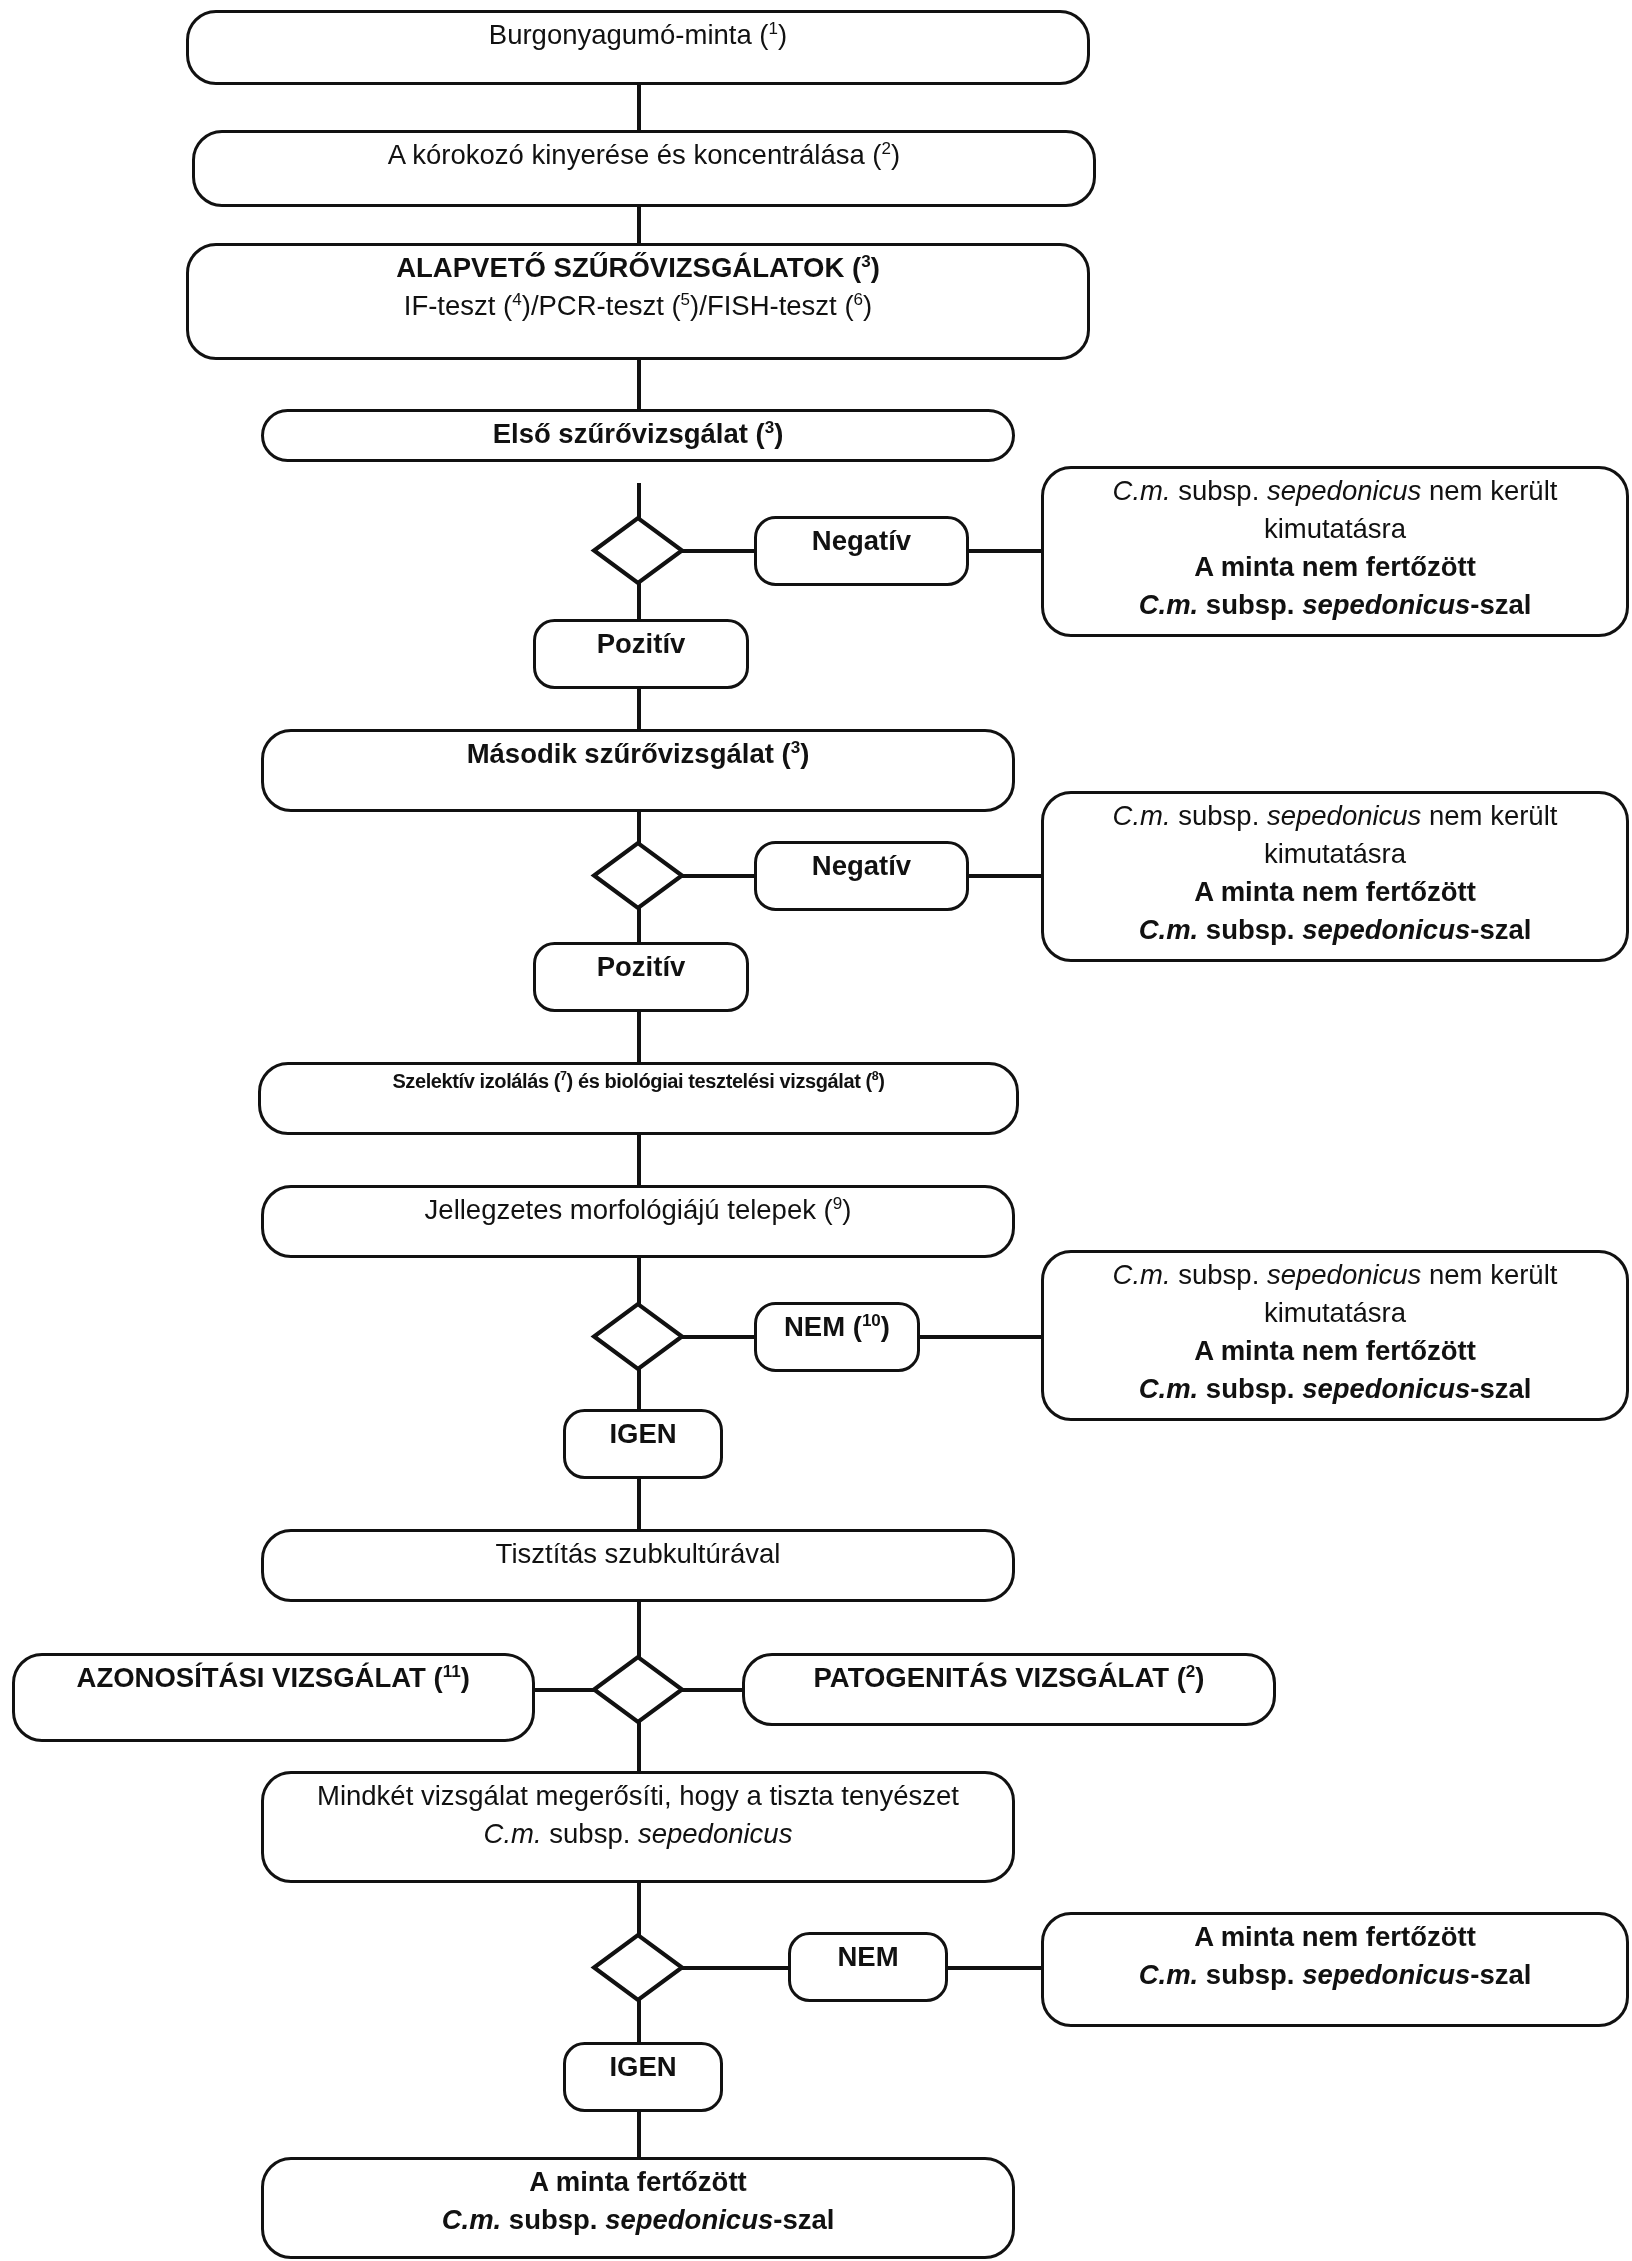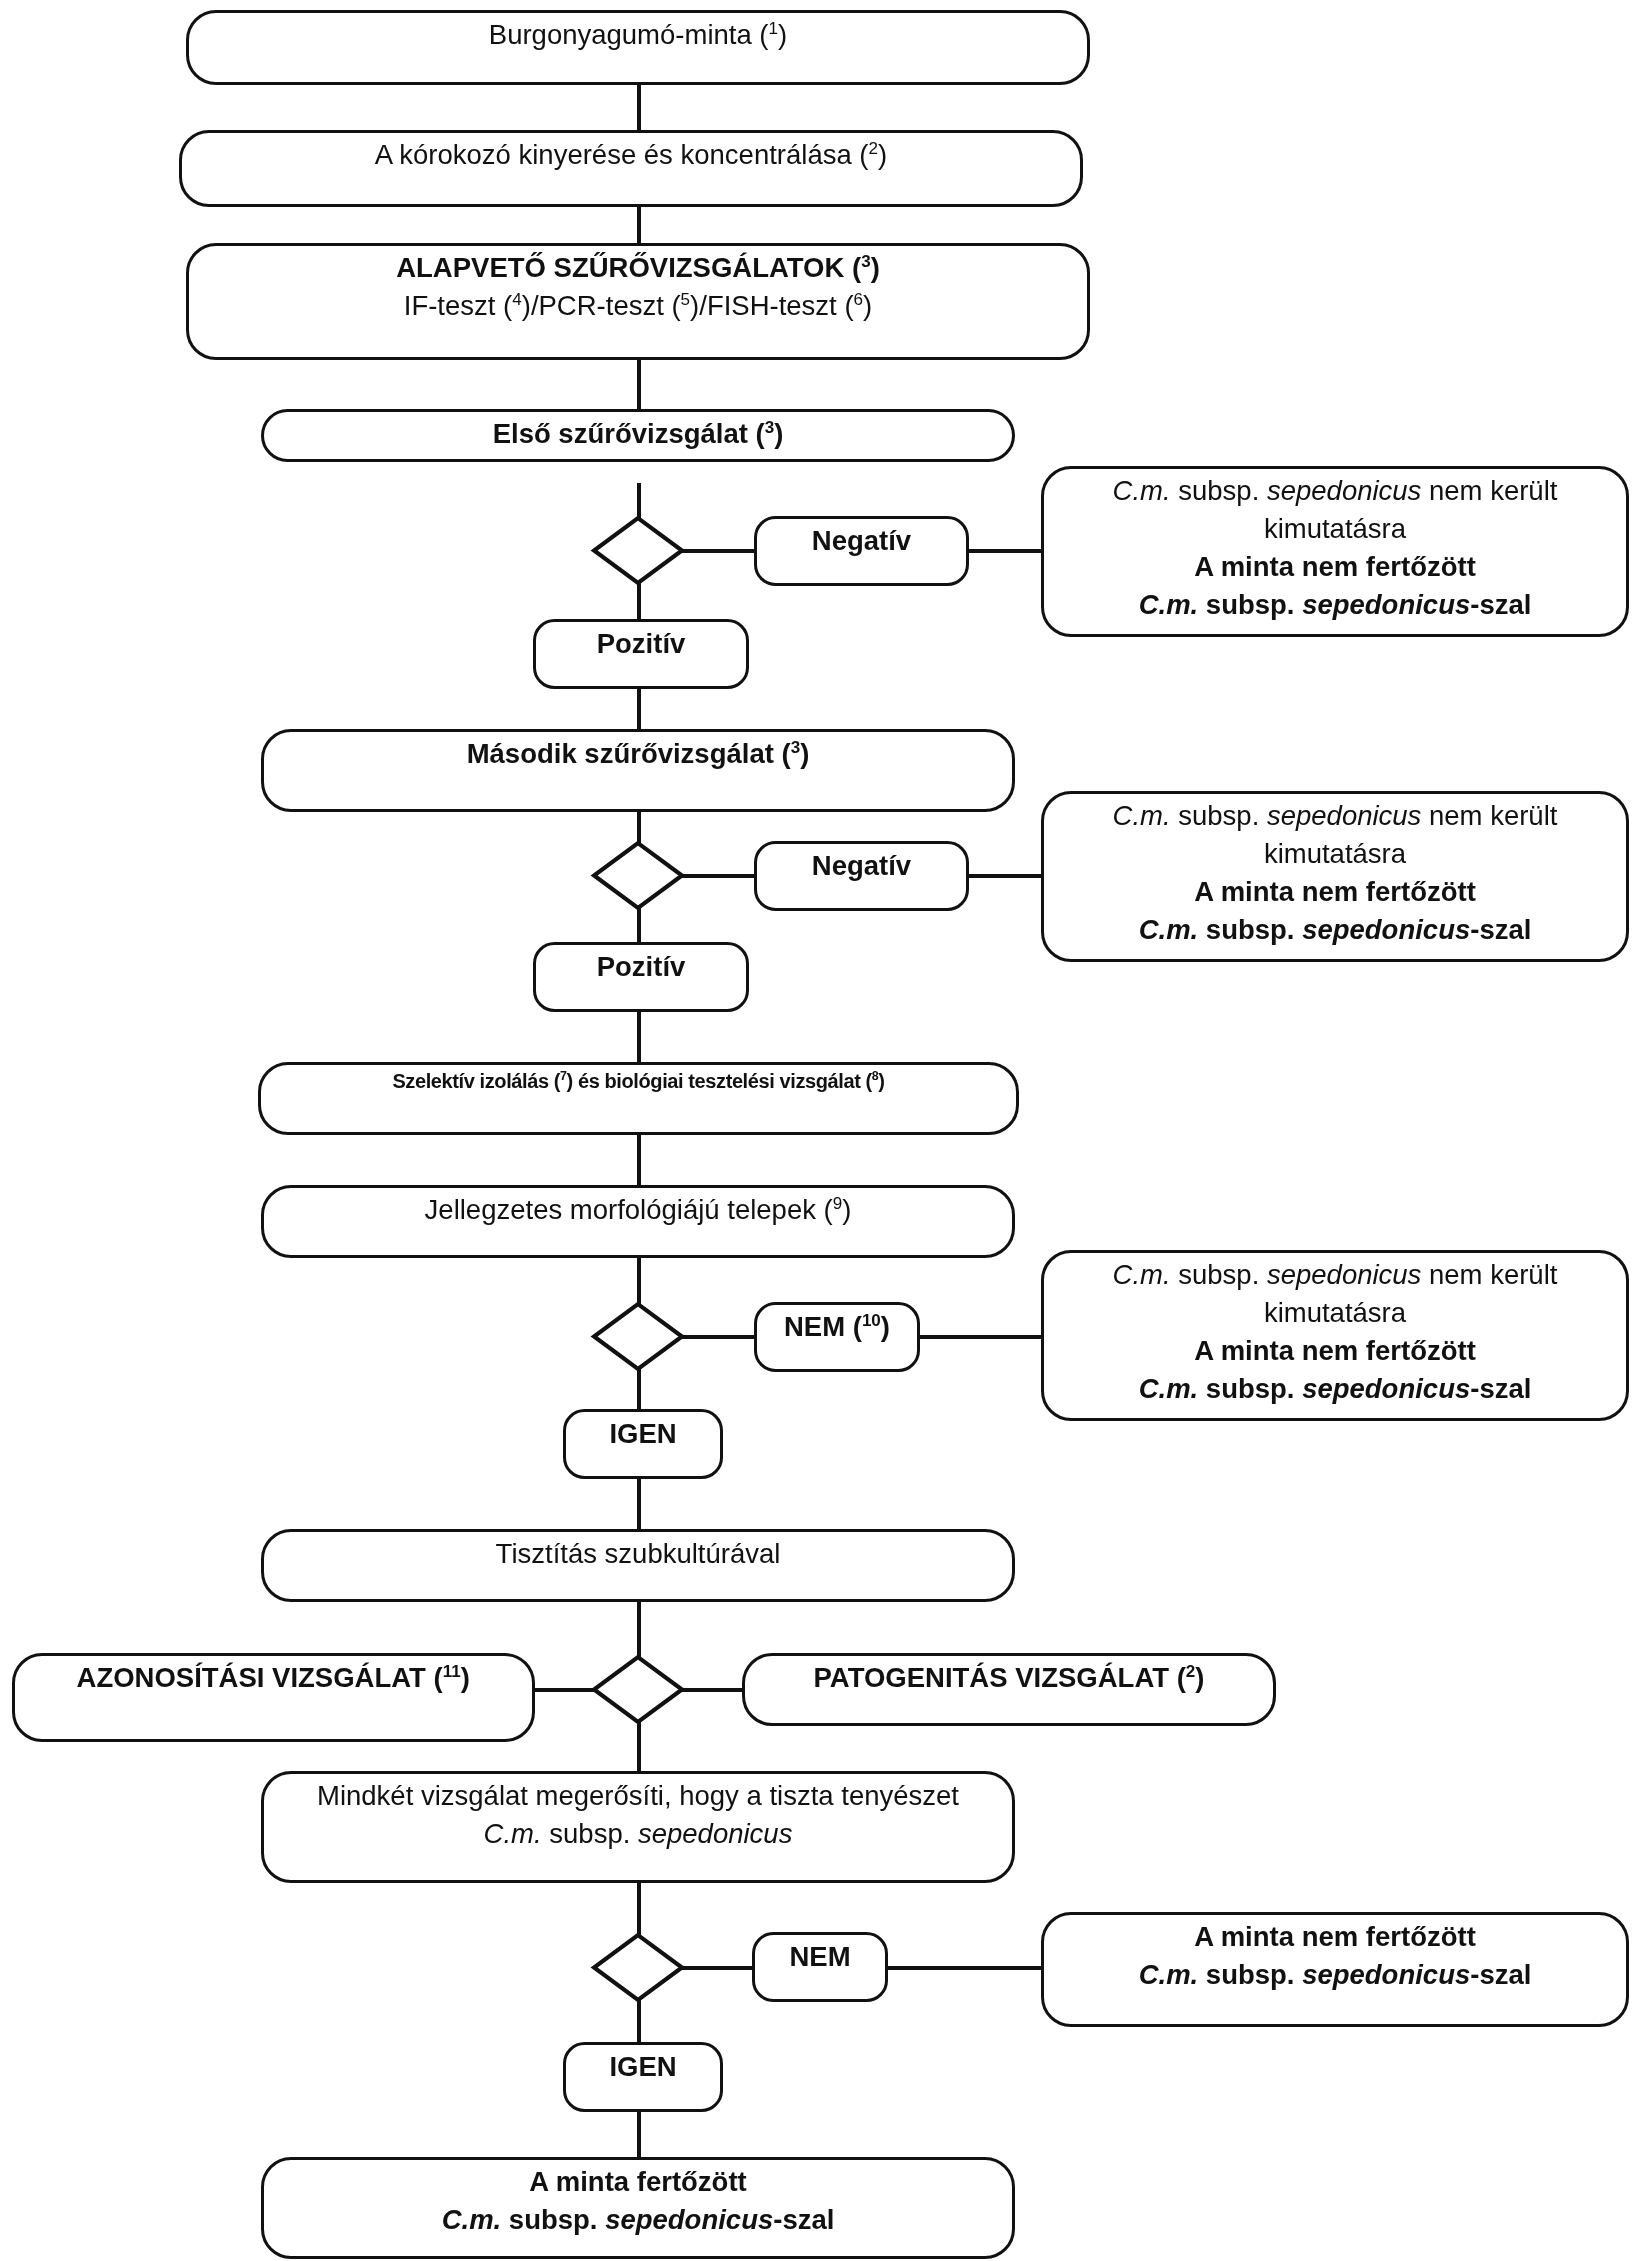--- a/index.html
+++ b/index.html
@@ -45,21 +45,21 @@
   <span class="hline line" style="left:638px;top:549px;width:404px"></span>
   <span class="hline line" style="left:638px;top:874px;width:404px"></span>
   <span class="hline line" style="left:638px;top:1335px;width:404px"></span>
   <span class="hline line" style="left:533px;top:1688px;width:211px"></span>
   <span class="hline line" style="left:638px;top:1966px;width:404px"></span>
 
   <div class="node" style="left:186px;top:10px;width:904px;height:75px">
     <div><span>Burgonyagumó-minta (</span><span class="sup">1</span><span>)</span></div>
   </div>
 
-  <div class="node" style="left:179px;top:130px;width:904px;height:77px">
+  <div class="node" style="left:192px;top:130px;width:904px;height:77px">
     <div><span>A kórokozó kinyerése és koncentrálása (</span><span class="sup">2</span><span>)</span></div>
   </div>
 
   <div class="node" style="left:186px;top:243px;width:904px;height:117px">
     <div class="b"><span>ALAPVETŐ SZŰRŐVIZSGÁLATOK (</span><span class="sup">3</span><span>)</span></div>
     <div><span>IF-teszt (</span><span class="sup">4</span><span>)/PCR-teszt (</span><span class="sup">5</span><span>)/FISH-teszt (</span><span class="sup">6</span><span>)</span></div>
   </div>
 
   <div class="node b" style="left:261px;top:409px;width:754px;height:53px">
     <div><span>Első szűrővizsgálat (</span><span class="sup">3</span><span>)</span></div>
@@ -105,21 +105,21 @@
     <div><span>Pozitív</span></div>
   </div>
 
   <div class="node small" style="left:754px;top:1302px;width:166px;height:70px">
     <div><span>NEM (</span><span class="sup">10</span><span>)</span></div>
   </div>
   <div class="node small" style="left:563px;top:1409px;width:160px;height:70px">
     <div><span>IGEN</span></div>
   </div>
 
-  <div class="node small" style="left:752px;top:1932px;width:136px;height:70px">
+  <div class="node small" style="left:788px;top:1932px;width:160px;height:70px">
     <div><span>NEM</span></div>
   </div>
   <div class="node small" style="left:563px;top:2042px;width:160px;height:70px">
     <div><span>IGEN</span></div>
   </div>
 
   <div class="node b" style="left:11.7px;top:1653px;width:523px;height:89px">
     <div><span>AZONOSÍTÁSI VIZSGÁLAT (</span><span class="sup">11</span><span>)</span></div>
   </div>
   <div class="node b" style="left:742px;top:1653px;width:534px;height:73px">

